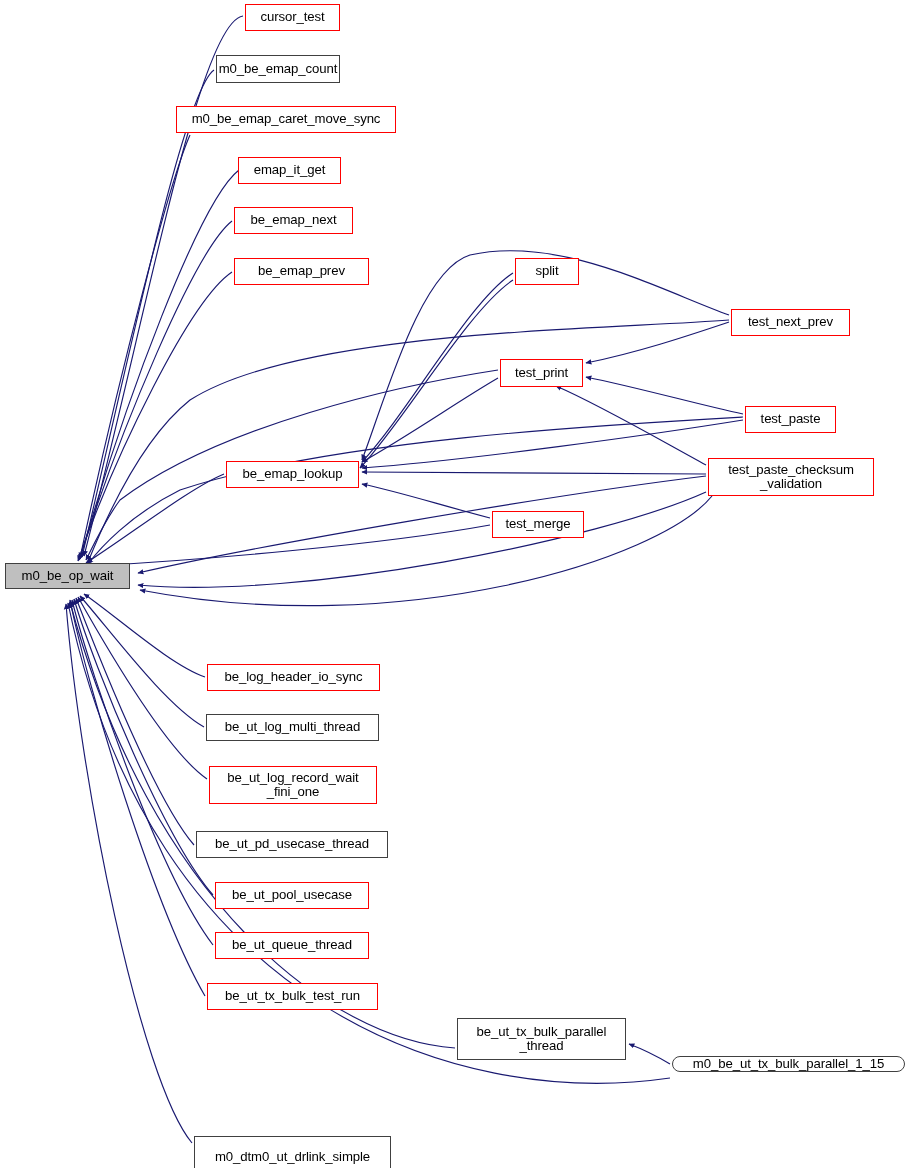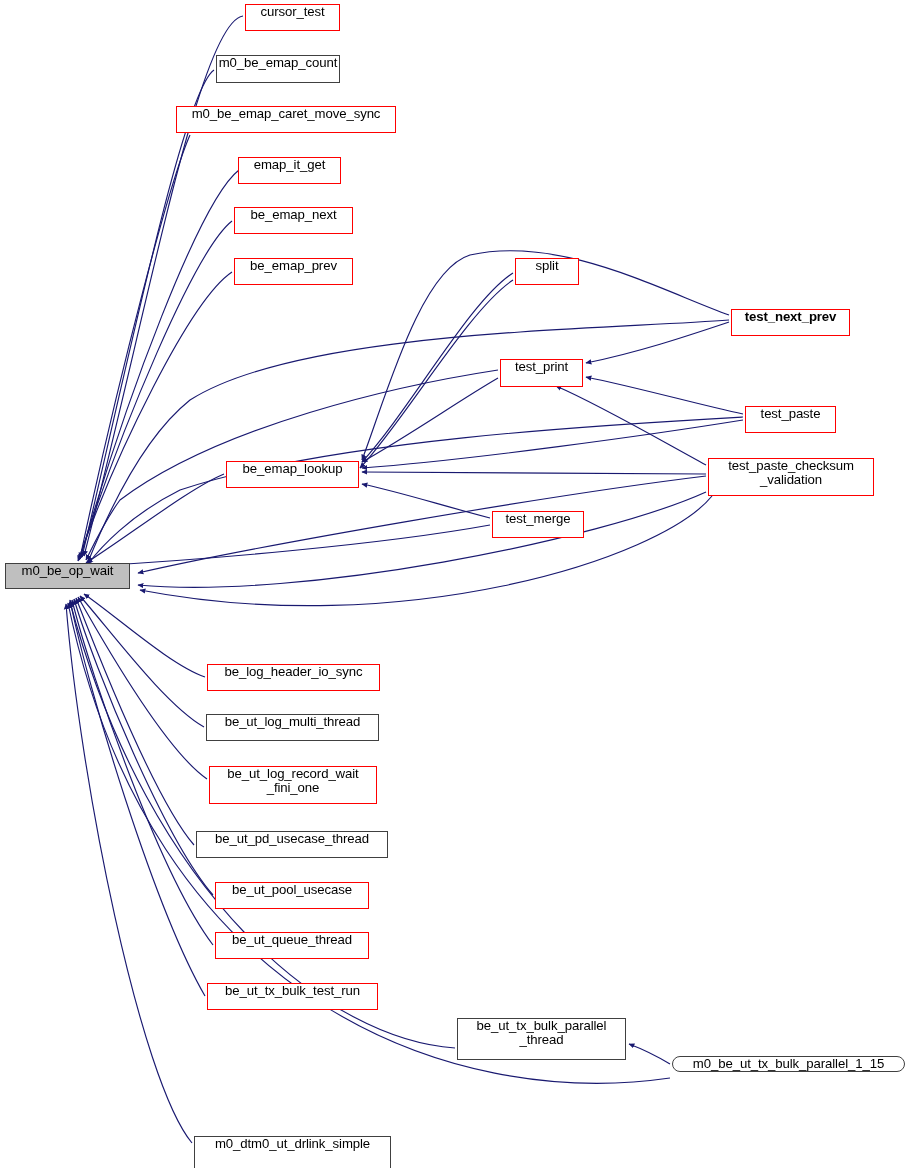--- a/index.html
+++ b/index.html
@@ -12,21 +12,21 @@
     overflow:hidden;
   }
   #edge-layer{
     position:absolute;left:0;top:0;width:913px;height:1168px;
     pointer-events:none;
   }
   .node{
     position:absolute;
     box-sizing:border-box;
     display:flex;
-    align-items:flex-start;
+    align-items:center;
     justify-content:center;
     text-align:center;
     font-size:13.2px;
     line-height:1.08;
     color:#000000;
     background:#ffffff;
     white-space:pre;
     letter-spacing:-0.1px;
     z-index:5;
   }
@@ -88,23 +88,23 @@
       </g>
   </svg>
 
   <div id="nodes">
       <div class="node current" style="left: 5px; top: 563px; width: 125px; height: 26px;"><span>m0_be_op_wait</span></div>
       <div class="node red" style="left: 245px; top: 4px; width: 95px; height: 27px;"><span>cursor_test</span></div>
       <div class="node black" style="left: 216px; top: 55px; width: 124px; height: 28px;"><span>m0_be_emap_count</span></div>
       <div class="node red" style="left: 176px; top: 106px; width: 220px; height: 27px;"><span>m0_be_emap_caret_move_sync</span></div>
       <div class="node red" style="left: 238px; top: 157px; width: 103px; height: 27px;"><span>emap_it_get</span></div>
       <div class="node red" style="left: 234px; top: 207px; width: 119px; height: 27px;"><span>be_emap_next</span></div>
-      <div class="node red" style="left: 234px; top: 258px; width: 119px; height: 27px;"><span>be_emap_prev</span></div>
+      <div class="node red" style="left: 234px; top: 258px; width: 135px; height: 27px;"><span>be_emap_prev</span></div>
       <div class="node red" style="left: 515px; top: 258px; width: 64px; height: 27px;"><span>split</span></div>
-      <div class="node red" style="left: 731px; top: 309px; width: 119px; height: 27px; font-weight: bold;"><span>test_next_prev</span></div>
+      <div class="node red" style="left: 731px; top: 309px; width: 119px; height: 27px;"><span>test_next_prev</span></div>
       <div class="node red" style="left: 500px; top: 359px; width: 83px; height: 28px;"><span>test_print</span></div>
       <div class="node red" style="left: 745px; top: 406px; width: 91px; height: 27px;"><span>test_paste</span></div>
       <div class="node red" style="left: 226px; top: 461px; width: 133px; height: 27px;"><span>be_emap_lookup</span></div>
       <div class="node red" style="left: 708px; top: 458px; width: 166px; height: 38px;"><span>test_paste_checksum
 _validation</span></div>
       <div class="node red" style="left: 492px; top: 511px; width: 92px; height: 27px;"><span>test_merge</span></div>
       <div class="node red" style="left: 207px; top: 664px; width: 173px; height: 27px;"><span>be_log_header_io_sync</span></div>
       <div class="node black" style="left: 206px; top: 714px; width: 173px; height: 27px;"><span>be_ut_log_multi_thread</span></div>
       <div class="node red" style="left: 209px; top: 766px; width: 168px; height: 38px;"><span>be_ut_log_record_wait
 _fini_one</span></div>

